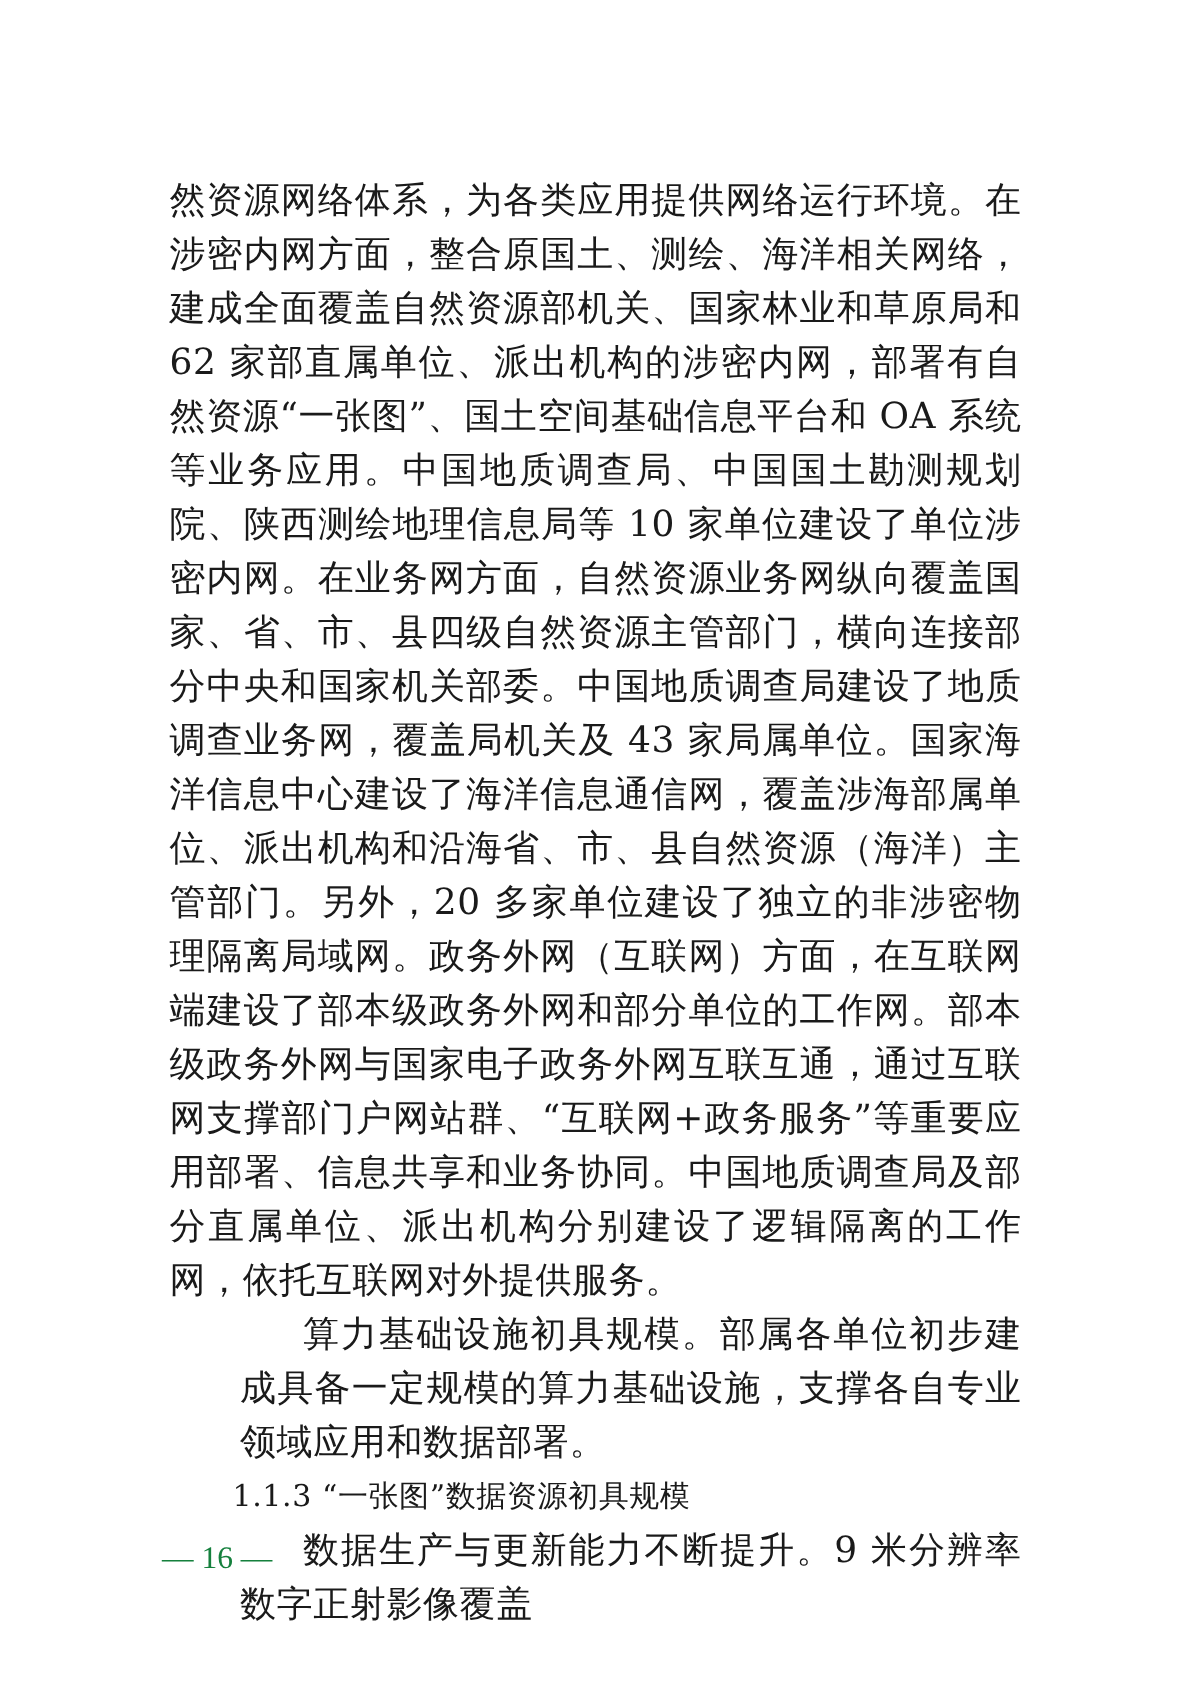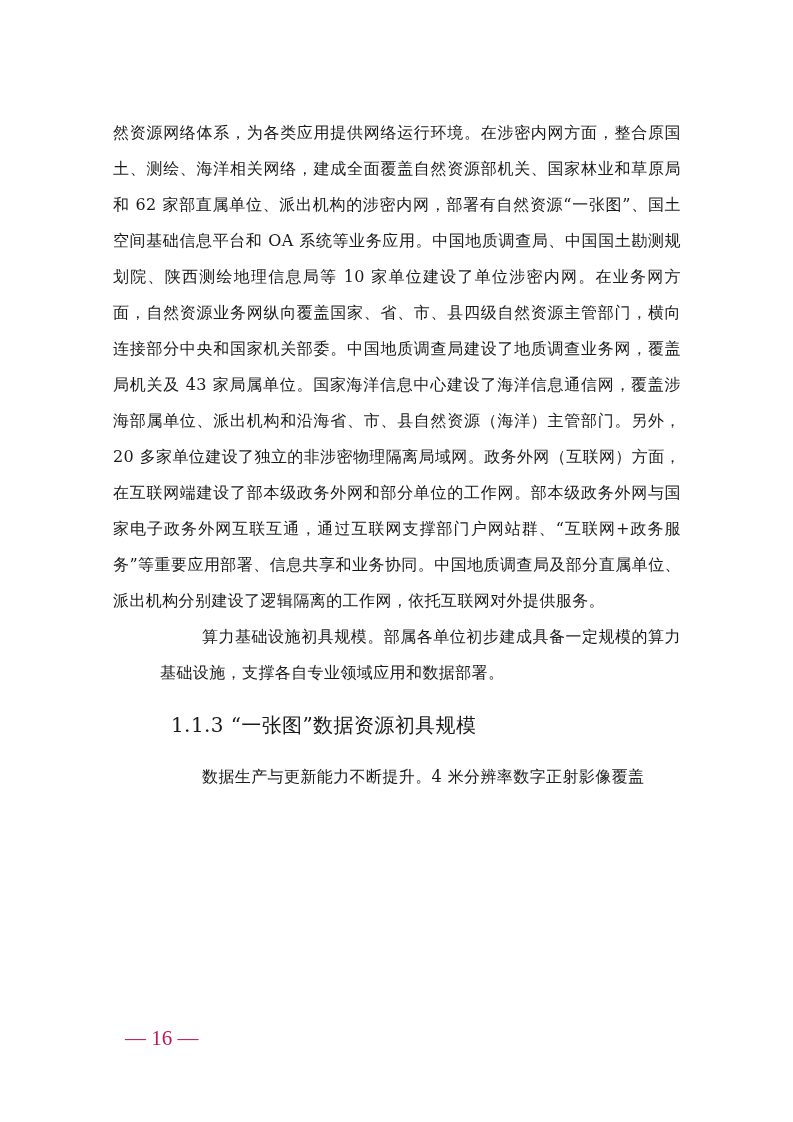--- a/index.html
+++ b/index.html
@@ -16,50 +16,50 @@
       color: #1a1a1a;
     }
     .page {
       position: absolute;
       left: 113px;
       top: 115px;
       width: 568px;
     }
     .para {
       margin: 0;
-      font-size: 16px;
+      font-size: 24px;
       line-height: 36px;
       text-align: justify;
       text-justify: inter-character;
       letter-spacing: 0.4px;
     }
     .indent {
       text-indent: 42px;
       margin-left: 47px;
     }
     .heading {
-      margin: 16px;
+      margin: 0;
       font-size: 20px;
       line-height: 36px;
       text-indent: 42px;
       letter-spacing: 0.4px;
     }
     .page-number {
       position: absolute;
-      left: 125px;
+      left: 108px;
       top: 1024px;
       font-size: 21px;
       line-height: 28px;
       font-family: "Liberation Serif", "DejaVu Serif", serif;
-      color: #be185d;
+      color: #15803d;
     }
   </style>
 </head>
 <body>
 
 <div class="page">
   <p class="para">然资源网络体系，为各类应用提供网络运行环境。在涉密内网方面，整合原国土、测绘、海洋相关网络，建成全面覆盖自然资源部机关、国家林业和草原局和 62 家部直属单位、派出机构的涉密内网，部署有自然资源“一张图”、国土空间基础信息平台和 OA 系统等业务应用。中国地质调查局、中国国土勘测规划院、陕西测绘地理信息局等 10 家单位建设了单位涉密内网。在业务网方面，自然资源业务网纵向覆盖国家、省、市、县四级自然资源主管部门，横向连接部分中央和国家机关部委。中国地质调查局建设了地质调查业务网，覆盖局机关及 43 家局属单位。国家海洋信息中心建设了海洋信息通信网，覆盖涉海部属单位、派出机构和沿海省、市、县自然资源（海洋）主管部门。另外，20 多家单位建设了独立的非涉密物理隔离局域网。政务外网（互联网）方面，在互联网端建设了部本级政务外网和部分单位的工作网。部本级政务外网与国家电子政务外网互联互通，通过互联网支撑部门户网站群、“互联网+政务服务”等重要应用部署、信息共享和业务协同。中国地质调查局及部分直属单位、派出机构分别建设了逻辑隔离的工作网，依托互联网对外提供服务。</p>
   <p class="para indent">算力基础设施初具规模。部属各单位初步建成具备一定规模的算力基础设施，支撑各自专业领域应用和数据部署。</p>
   <p class="heading">1.1.3 “一张图”数据资源初具规模</p>
-  <p class="para indent">数据生产与更新能力不断提升。4 米分辨率数字正射影像覆盖</p>
+  <p class="para indent">数据生产与更新能力不断提升。9 米分辨率数字正射影像覆盖</p>
 </div>
 
 <div class="page-number">— 16 —</div>
 
 </body></html>

